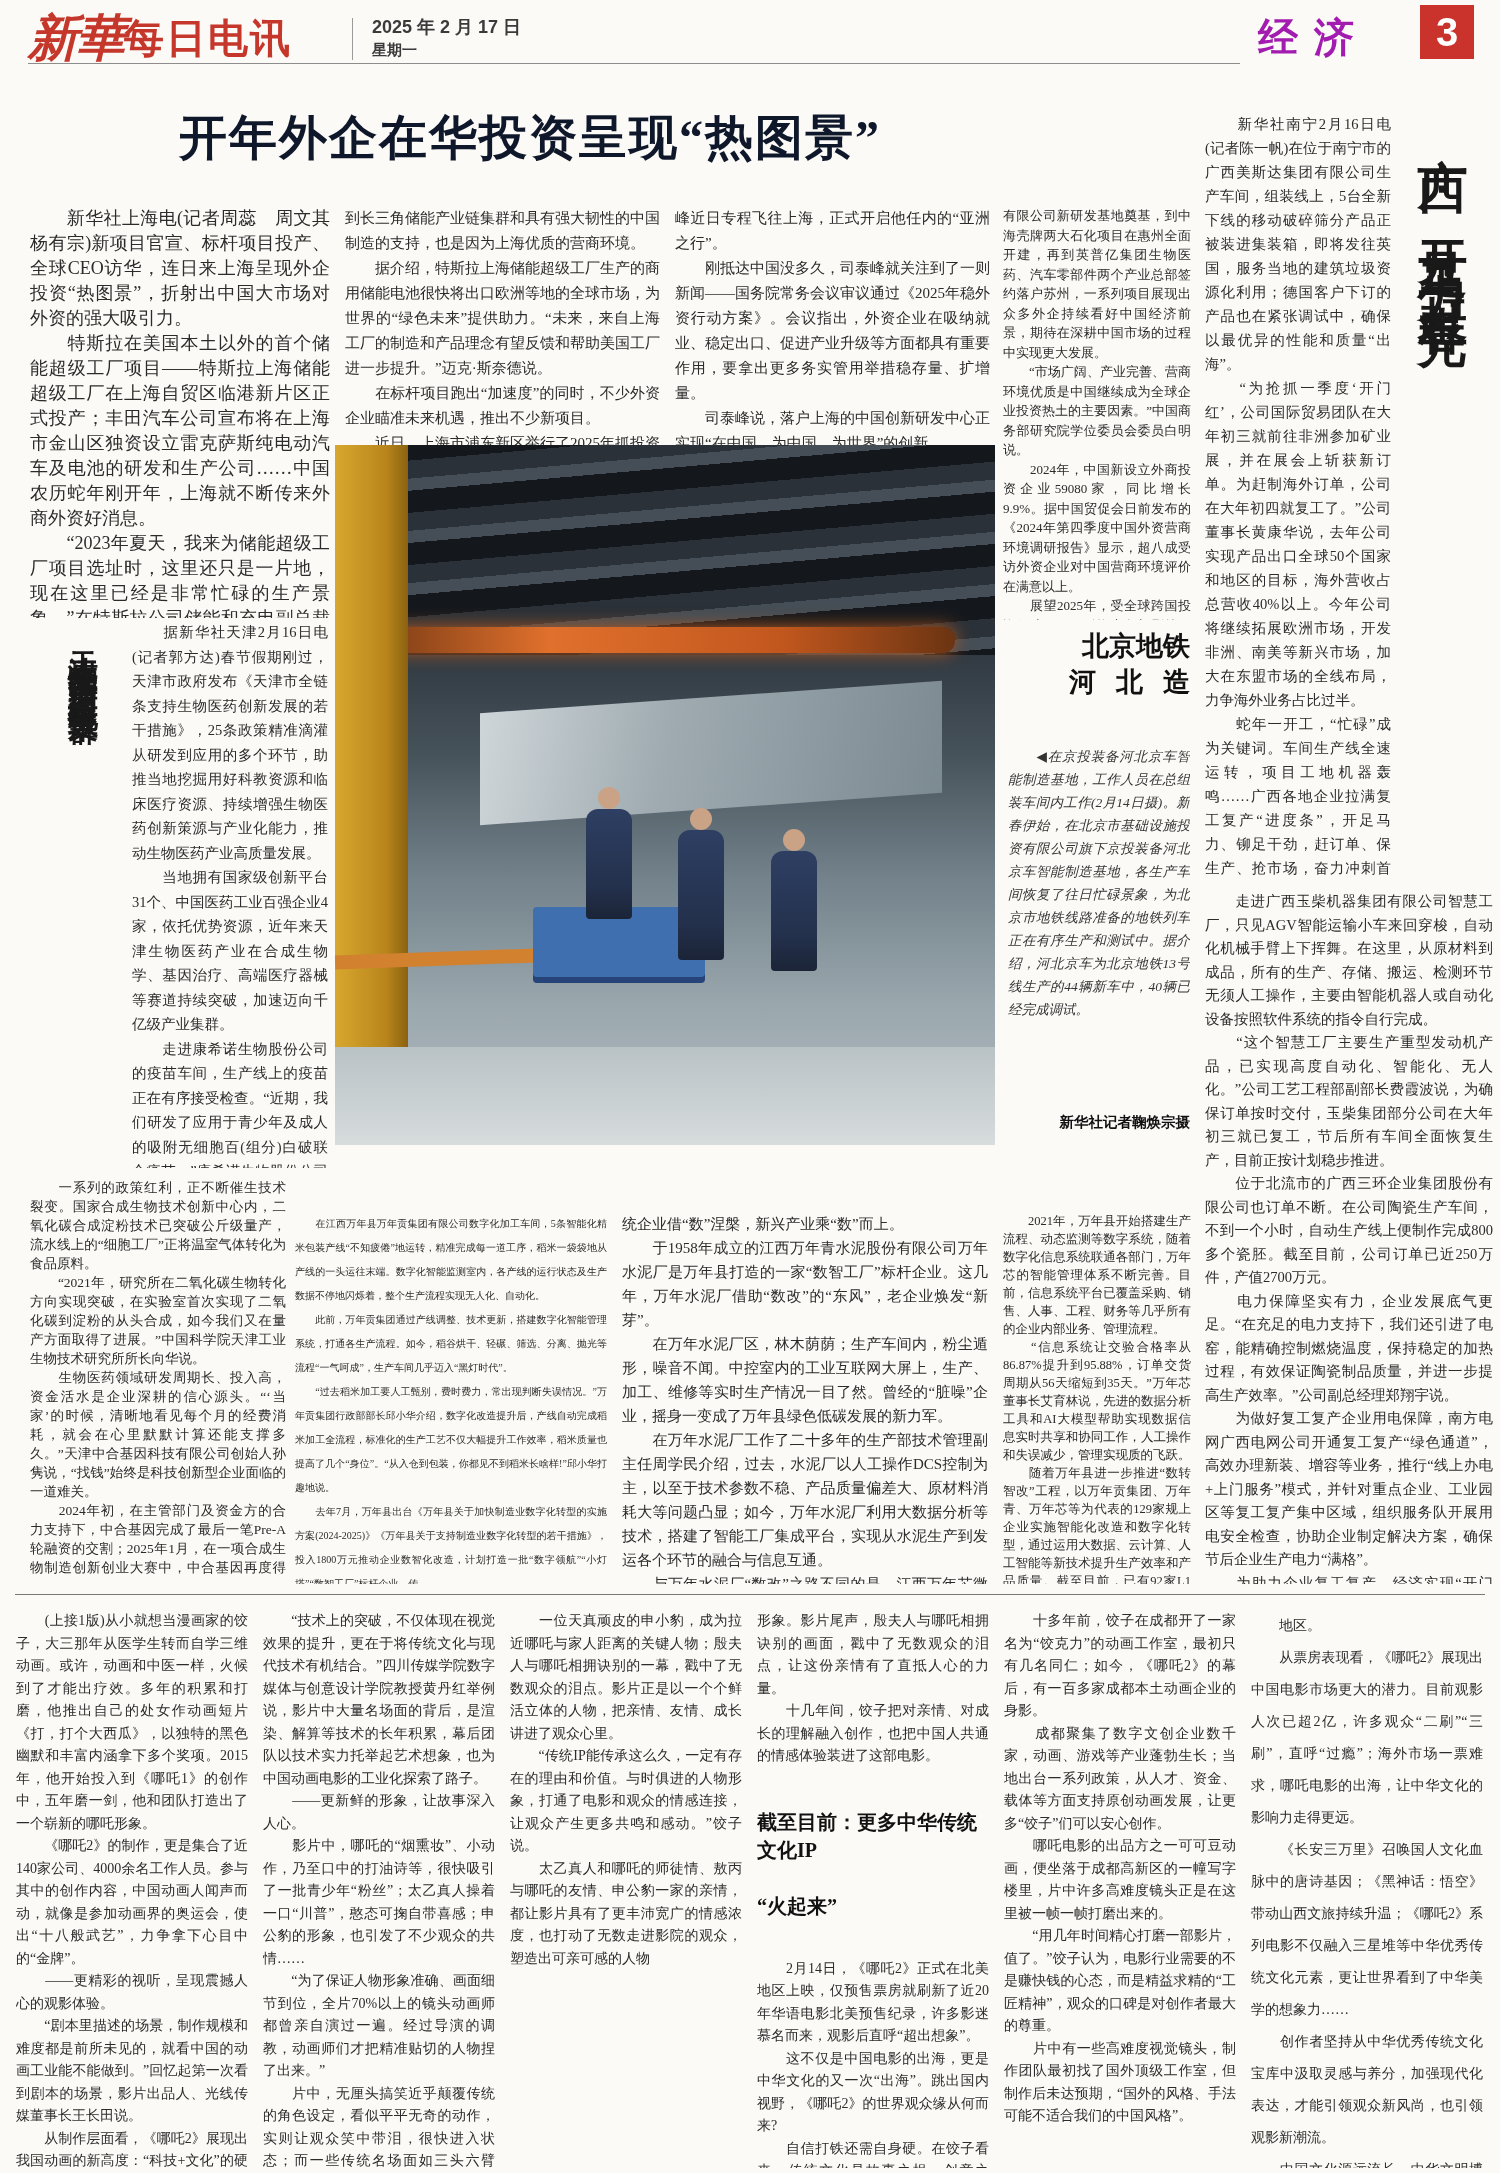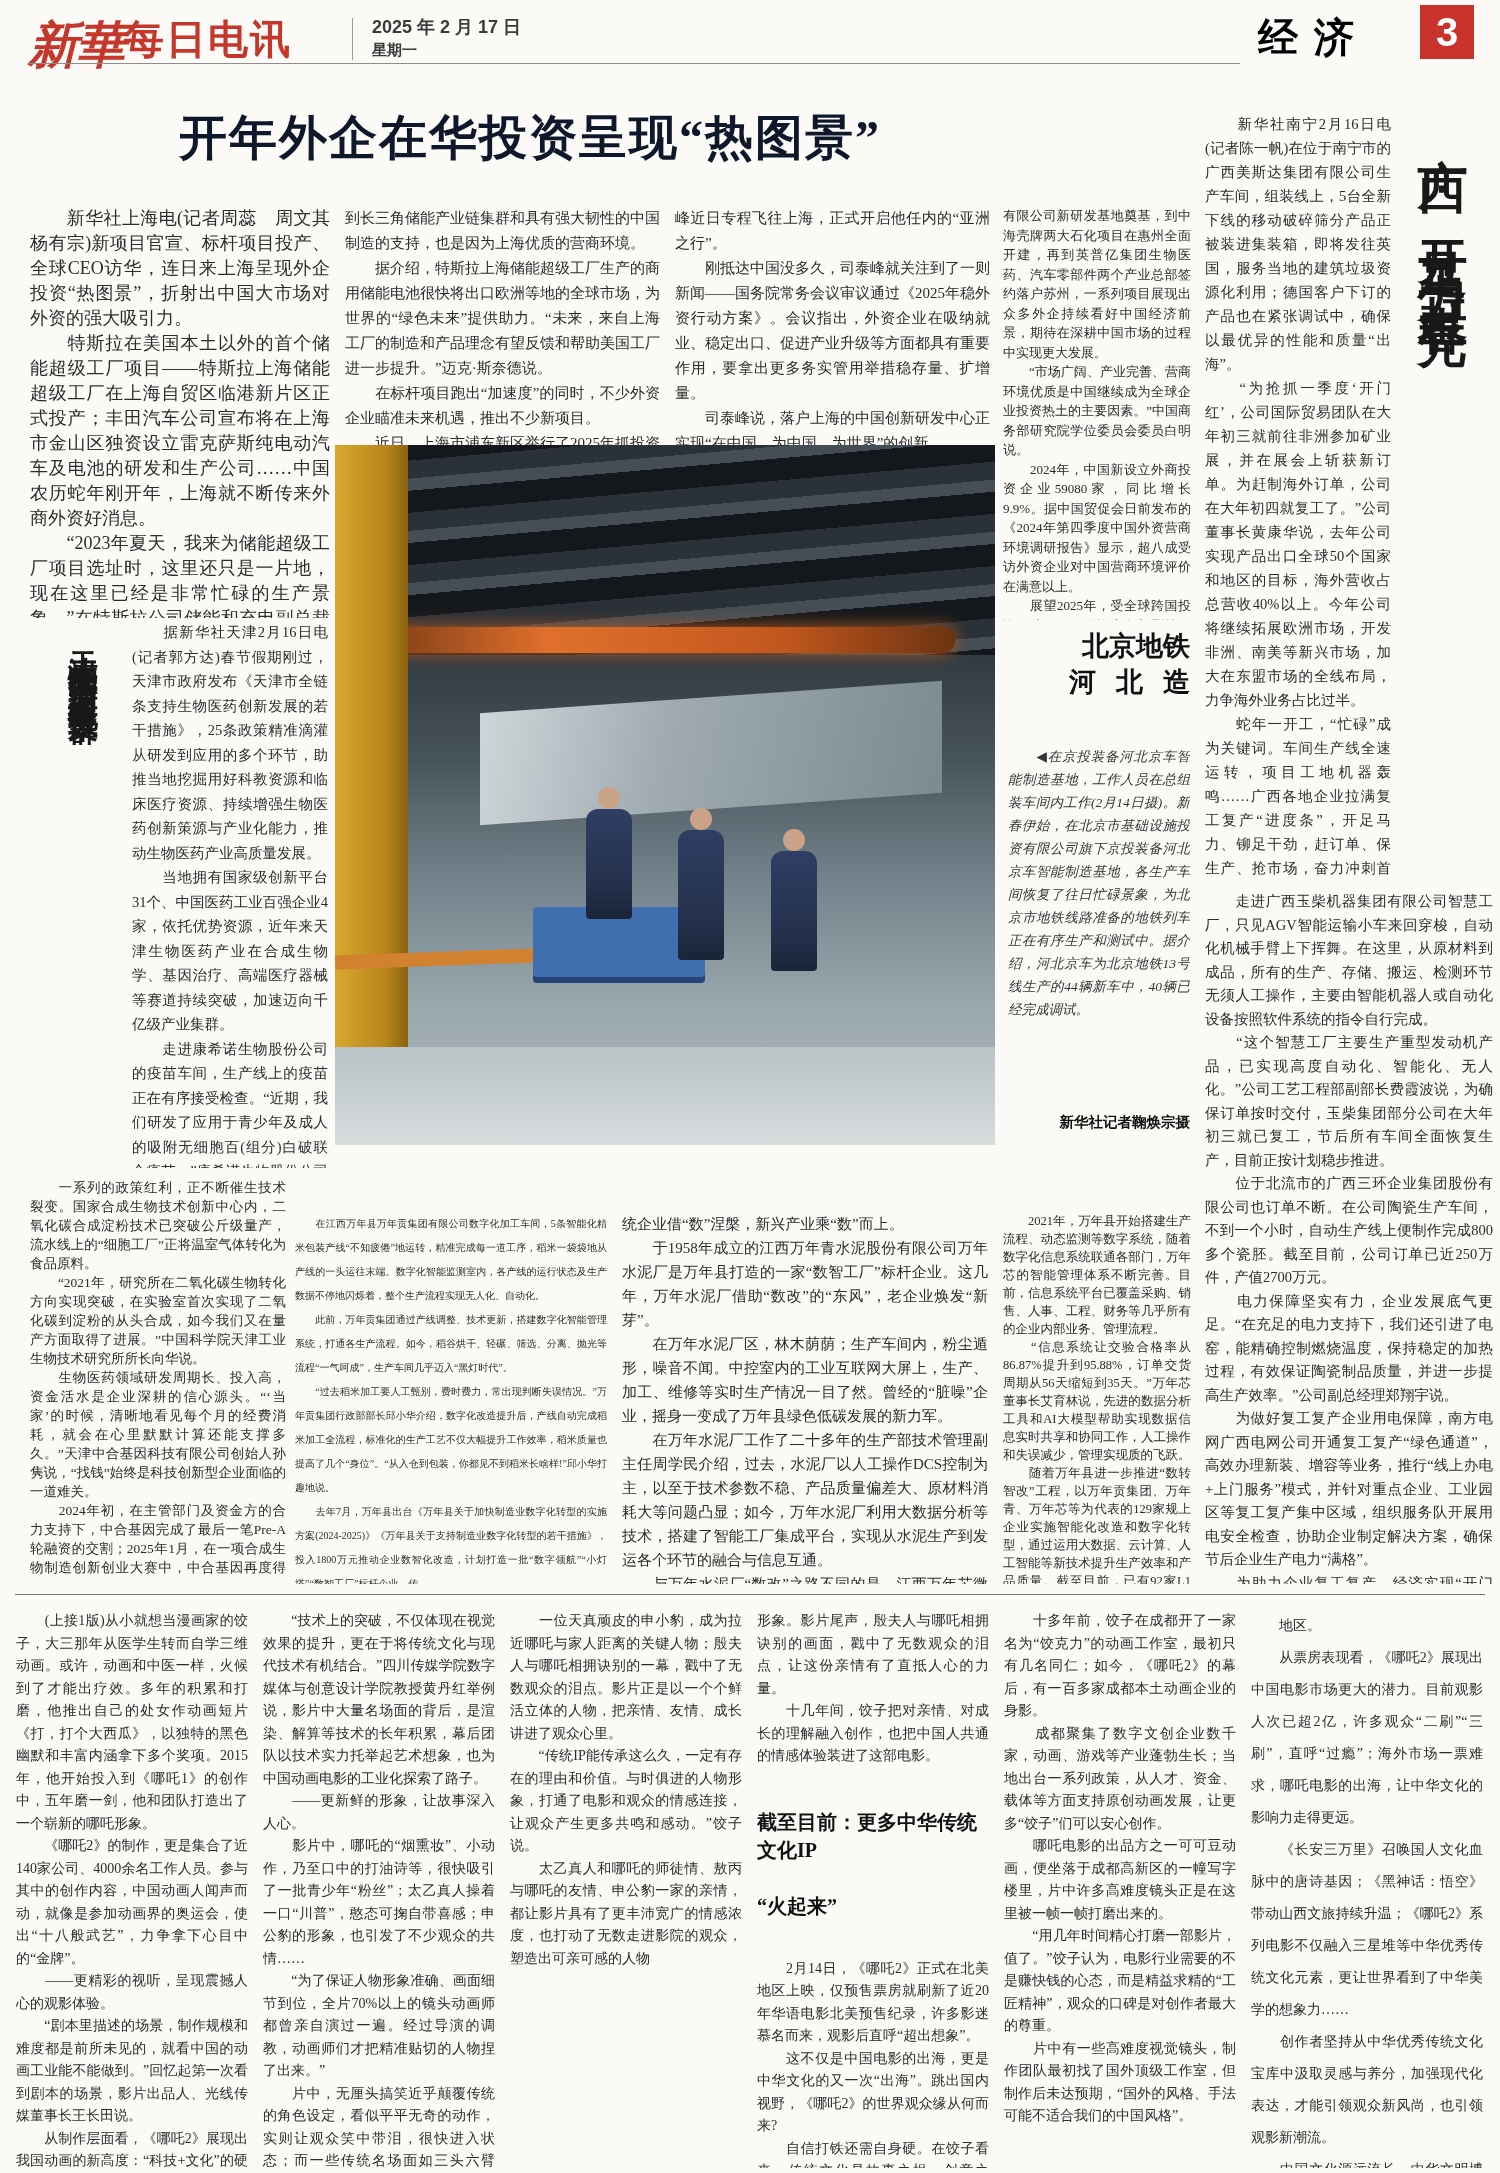--- a/index.html
+++ b/index.html
@@ -7,21 +7,21 @@
         font-family:"Liberation Serif","DejaVu Serif",serif;color:#262626;}
   .abs{position:absolute;}
   .body-txt{text-align:justify;white-space:pre-line;overflow:hidden;color:#2b2b2b;
             font-family:"Liberation Serif","DejaVu Serif",serif;}
   .brand-script{font-size:50px;font-weight:900;font-style:italic;color:#c6372b;
                 font-family:"Liberation Serif",serif;letter-spacing:-2px;}
   .brand-rest{font-size:40px;font-weight:900;color:#c6372b;letter-spacing:2px;}
   .mast-date{font-family:"Liberation Sans","DejaVu Sans",sans-serif;font-weight:700;color:#3a3a3a;}
   .vrule{width:1px;background:#9a9a9a;}
   .hrule{height:1px;background:#8d8d8d;}
-  .section-name{font-size:40px;font-weight:900;color:#000000;letter-spacing:16px;}
+  .section-name{font-size:40px;font-weight:900;color:#a21caf;letter-spacing:16px;}
   .page-num-box{background:#c9332b;color:#fff;display:flex;align-items:center;justify-content:center;
                 font-family:"Liberation Sans","DejaVu Sans",sans-serif;font-weight:700;font-size:40px;}
   .main-headline{font-size:48px;font-weight:900;color:#0f172a;text-align:center;letter-spacing:2px;}
   .sub-headline{font-size:33px;font-weight:900;color:#1b1b1b;text-align:center;letter-spacing:1px;}
   .vert-head{writing-mode:vertical-rl;text-orientation:upright;font-weight:900;color:#191919;}
   .cap-title{font-size:27px;font-weight:900;color:#111;text-align:right;line-height:36px;}
   .cap-text{font-style:italic;color:#333;}
   .cap-credit{font-weight:900;font-style:normal;color:#111;}
   .nz-subhead{font-size:20px;font-weight:900;color:#111;line-height:28px;margin:12px 0 10px 0;white-space:pre-line;}
   
@@ -42,21 +42,21 @@
   .worker:before{content:"";position:absolute;top:-22px;left:12px;width:22px;height:22px;border-radius:50%;
      background:#caa286;}
   .ph-cart{position:absolute;left:30%;top:66%;width:26%;height:10%;background:#3f6fae;border-radius:4px;
      box-shadow:0 6px 0 #27447a;}
 </style>
 </head>
 <body>
 
 <div class="page">
 
-  <div class="abs" style="left:28px;top:12px;height:52px;display:flex;">
+  <div class="abs" style="left:28px;top:12px;height:52px;display:flex;align-items:center;">
     <span class="brand-script">新華</span>
     <span class="brand-rest">每日电讯</span>
   </div>
   <div class="abs vrule" style="left:352px;top:18px;height:42px;"></div>
   <div class="abs mast-date" style="left:372px;top:15px;">
     <div style="font-size:18px;">2025 年 2 月 17 日</div>
     <div style="font-size:15px;margin-top:2px;">星期一</div>
   </div>
   <div class="abs hrule" style="left:28px;top:63px;width:1212px;"></div>
   <div class="abs section-name" style="left:1258px;top:10px;">经济</div>

